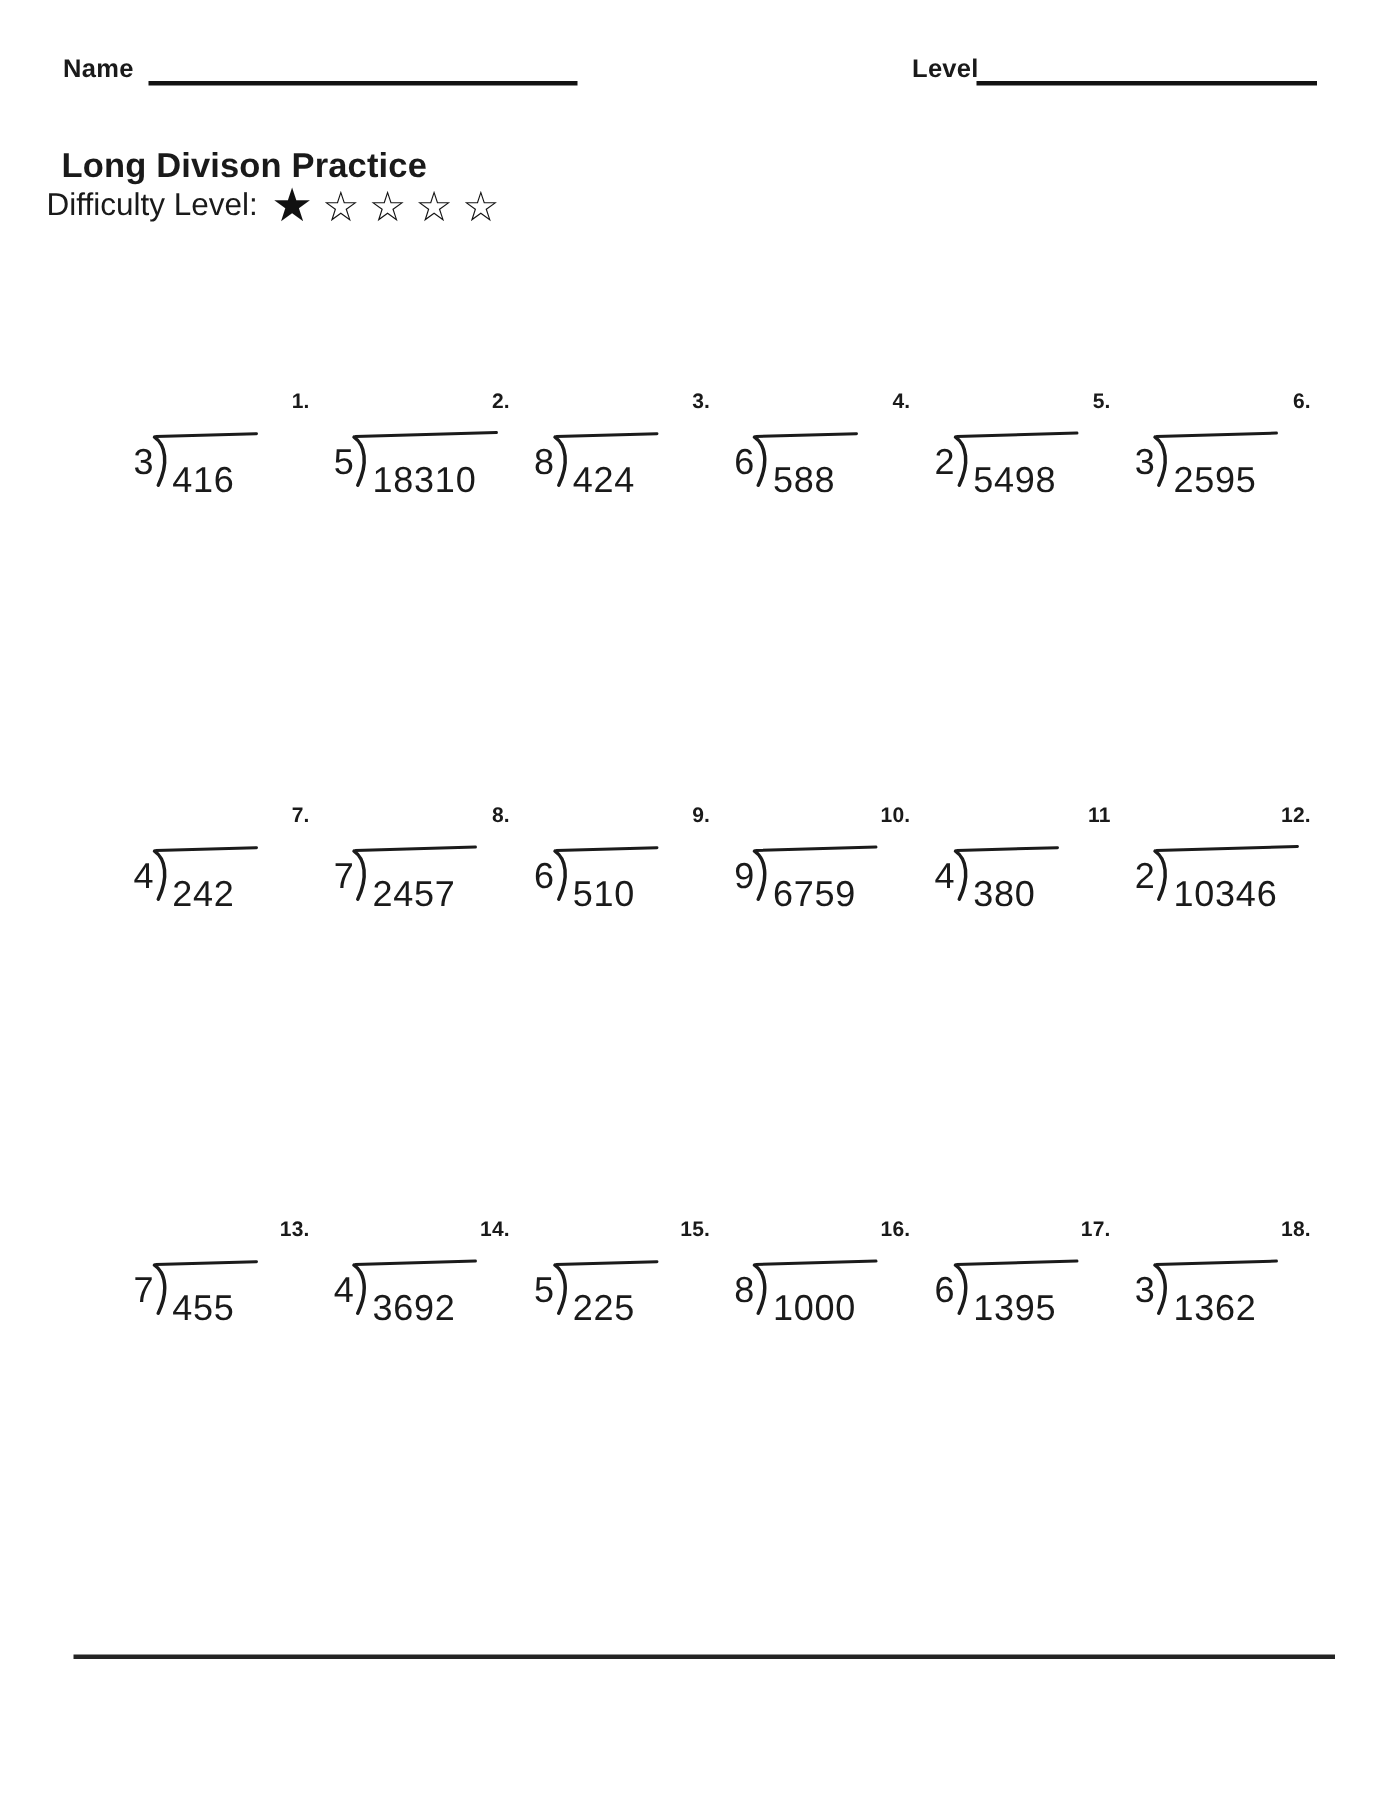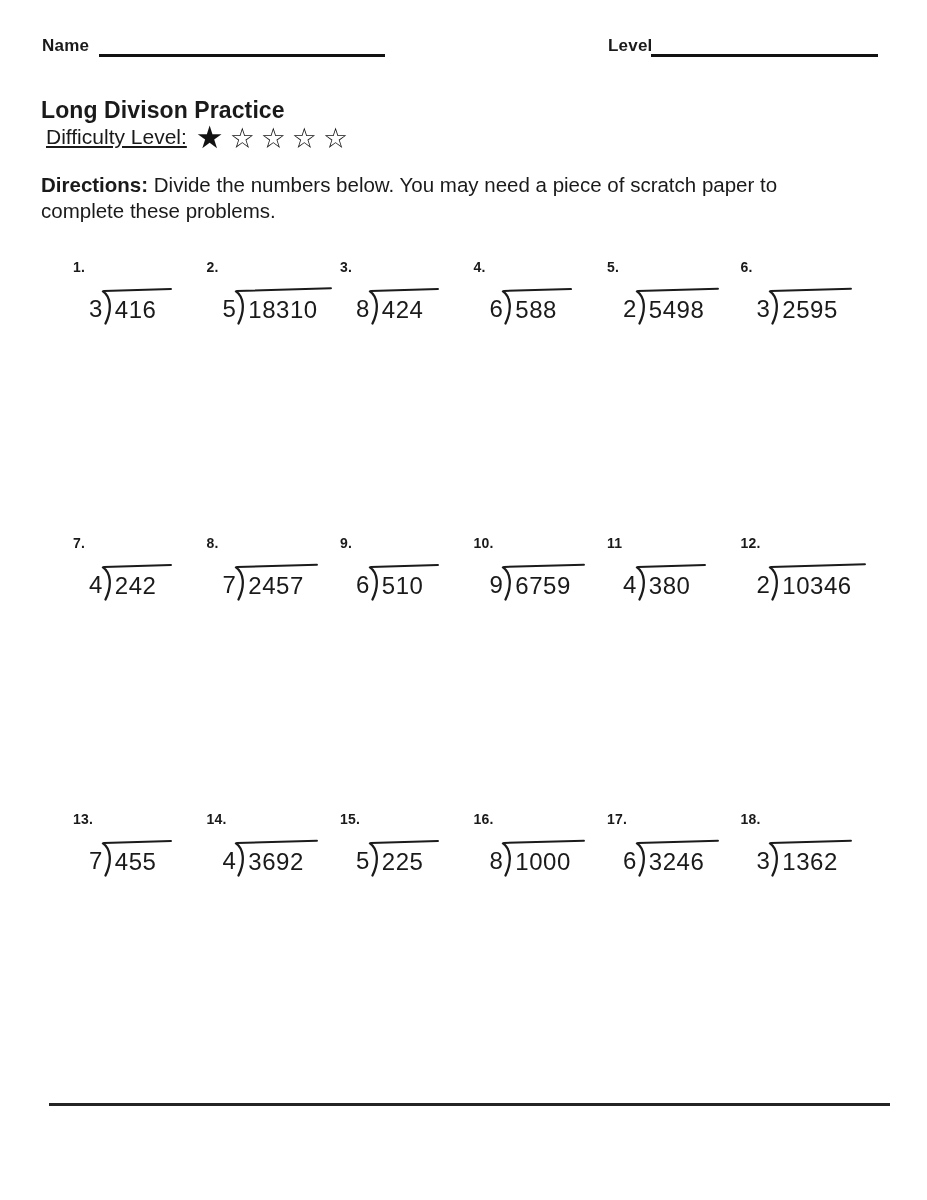--- a/index.html
+++ b/index.html
@@ -9,20 +9,21 @@
     background: #ffffff;
   }
   .page {
     position: relative;
     width: 927px;
     height: 1200px;
     background: #ffffff;
     overflow: hidden;
     font-family: "Liberation Sans", sans-serif;
     color: #1a1a1a;
+    text-align: right;
   }
 
   
   .name-label {
     position: absolute; left: 42px; top: 36px;
     font-size: 17px; font-weight: 700; letter-spacing: 0.2px;
   }
   .name-line {
     position: absolute; left: 99px; top: 54px;
     width: 286px; height: 3px; background: #121212;
@@ -35,22 +36,22 @@
     position: absolute; left: 651px; top: 54px;
     width: 227px; height: 3px; background: #121212;
   }
 
   
   .title {
     position: absolute; left: 41px; top: 97px;
     font-size: 23px; font-weight: 700; letter-spacing: 0.1px;
   }
   .difficulty {
-    position: absolute; left: 46px; top: 121px;
-    font-size: 21px; display: flex; align-items: center; height: 32px; text-decoration: underline;
+    position: absolute; left: 31px; top: 121px;
+    font-size: 21px; display: flex; align-items: center; height: 32px;
   }
   .stars {
     margin-left: 9px;
     font-family: "DejaVu Sans", sans-serif;
     line-height: 1; white-space: nowrap;
   }
   .star { display: inline-block; margin-right: 6px; color: #111; }
   .star-filled { font-size: 31px; }
   .star-empty  { font-size: 28px; }
 
@@ -72,21 +73,21 @@
     height: 17px; margin-bottom: 13px;
   }
   .ld {
     display: flex; align-items: flex-start;
     margin-left: 16px;
     font-size: 24px; letter-spacing: 0.5px;
   }
   .ld-divisor { padding-top: 7px; line-height: 1.1; }
   .ld-box {
     position: relative; display: inline-block;
-    padding: 7px 15px 2px 12px;
+    padding: 18px 15px 2px 12px;
     text-decoration: underline;
   }
   .ld-arc { position: absolute; left: -2px; top: 0; }
   .ld-line {
     position: absolute; left: 0; top: 1px;
     width: 100%; height: 2.3px; background: #1b1b1b;
     border-radius: 2px;
     transform: rotate(-1.6deg);
     transform-origin: left center;
   }
@@ -110,22 +111,20 @@
   <div class="date-line"></div>
 
   <div class="title">Long Divison Practice</div>
 
   <div class="difficulty">
     <span class="diff-label">Difficulty Level:</span>
     <span class="stars" id="stars"><span class="star star-filled">★</span><span class="star star-empty">☆</span><span class="star star-empty">☆</span><span class="star star-empty">☆</span><span class="star star-empty">☆</span></span>
   </div>
 
   <div class="directions">
-    <div class="dir-line"><span class="dir-bold">Directions:</span> <span>Divide the numbers below. You may need a piece of scratch paper to</span></div>
-    <div class="dir-line">complete these problems.</div>
   </div>
 
   <div class="problems-row" id="row1" style="top:259px">
       <div class="problem">
         <div class="prob-num">1.</div>
         <div class="ld">
           <span class="ld-divisor">3</span>
           <span class="ld-box"><svg class="ld-arc" width="14" height="36" viewBox="0 0 14 36">
               <path d="M2 2.4 C 9.5 7.5, 11.5 20, 4.5 34.5" fill="none" stroke="#1b1b1b" stroke-width="2.3" stroke-linecap="round"></path>
             </svg><span class="ld-line"></span><span class="ld-dividend">416</span></span>
@@ -269,21 +268,21 @@
               <path d="M2 2.4 C 9.5 7.5, 11.5 20, 4.5 34.5" fill="none" stroke="#1b1b1b" stroke-width="2.3" stroke-linecap="round"></path>
             </svg><span class="ld-line"></span><span class="ld-dividend">1000</span></span>
         </div>
       </div>
       <div class="problem">
         <div class="prob-num">17.</div>
         <div class="ld">
           <span class="ld-divisor">6</span>
           <span class="ld-box"><svg class="ld-arc" width="14" height="36" viewBox="0 0 14 36">
               <path d="M2 2.4 C 9.5 7.5, 11.5 20, 4.5 34.5" fill="none" stroke="#1b1b1b" stroke-width="2.3" stroke-linecap="round"></path>
-            </svg><span class="ld-line"></span><span class="ld-dividend">3246</span></span>
+            </svg><span class="ld-line"></span><span class="ld-dividend">1395</span></span>
         </div>
       </div>
       <div class="problem">
         <div class="prob-num">18.</div>
         <div class="ld">
           <span class="ld-divisor">3</span>
           <span class="ld-box"><svg class="ld-arc" width="14" height="36" viewBox="0 0 14 36">
               <path d="M2 2.4 C 9.5 7.5, 11.5 20, 4.5 34.5" fill="none" stroke="#1b1b1b" stroke-width="2.3" stroke-linecap="round"></path>
             </svg><span class="ld-line"></span><span class="ld-dividend">1362</span></span>
         </div>

